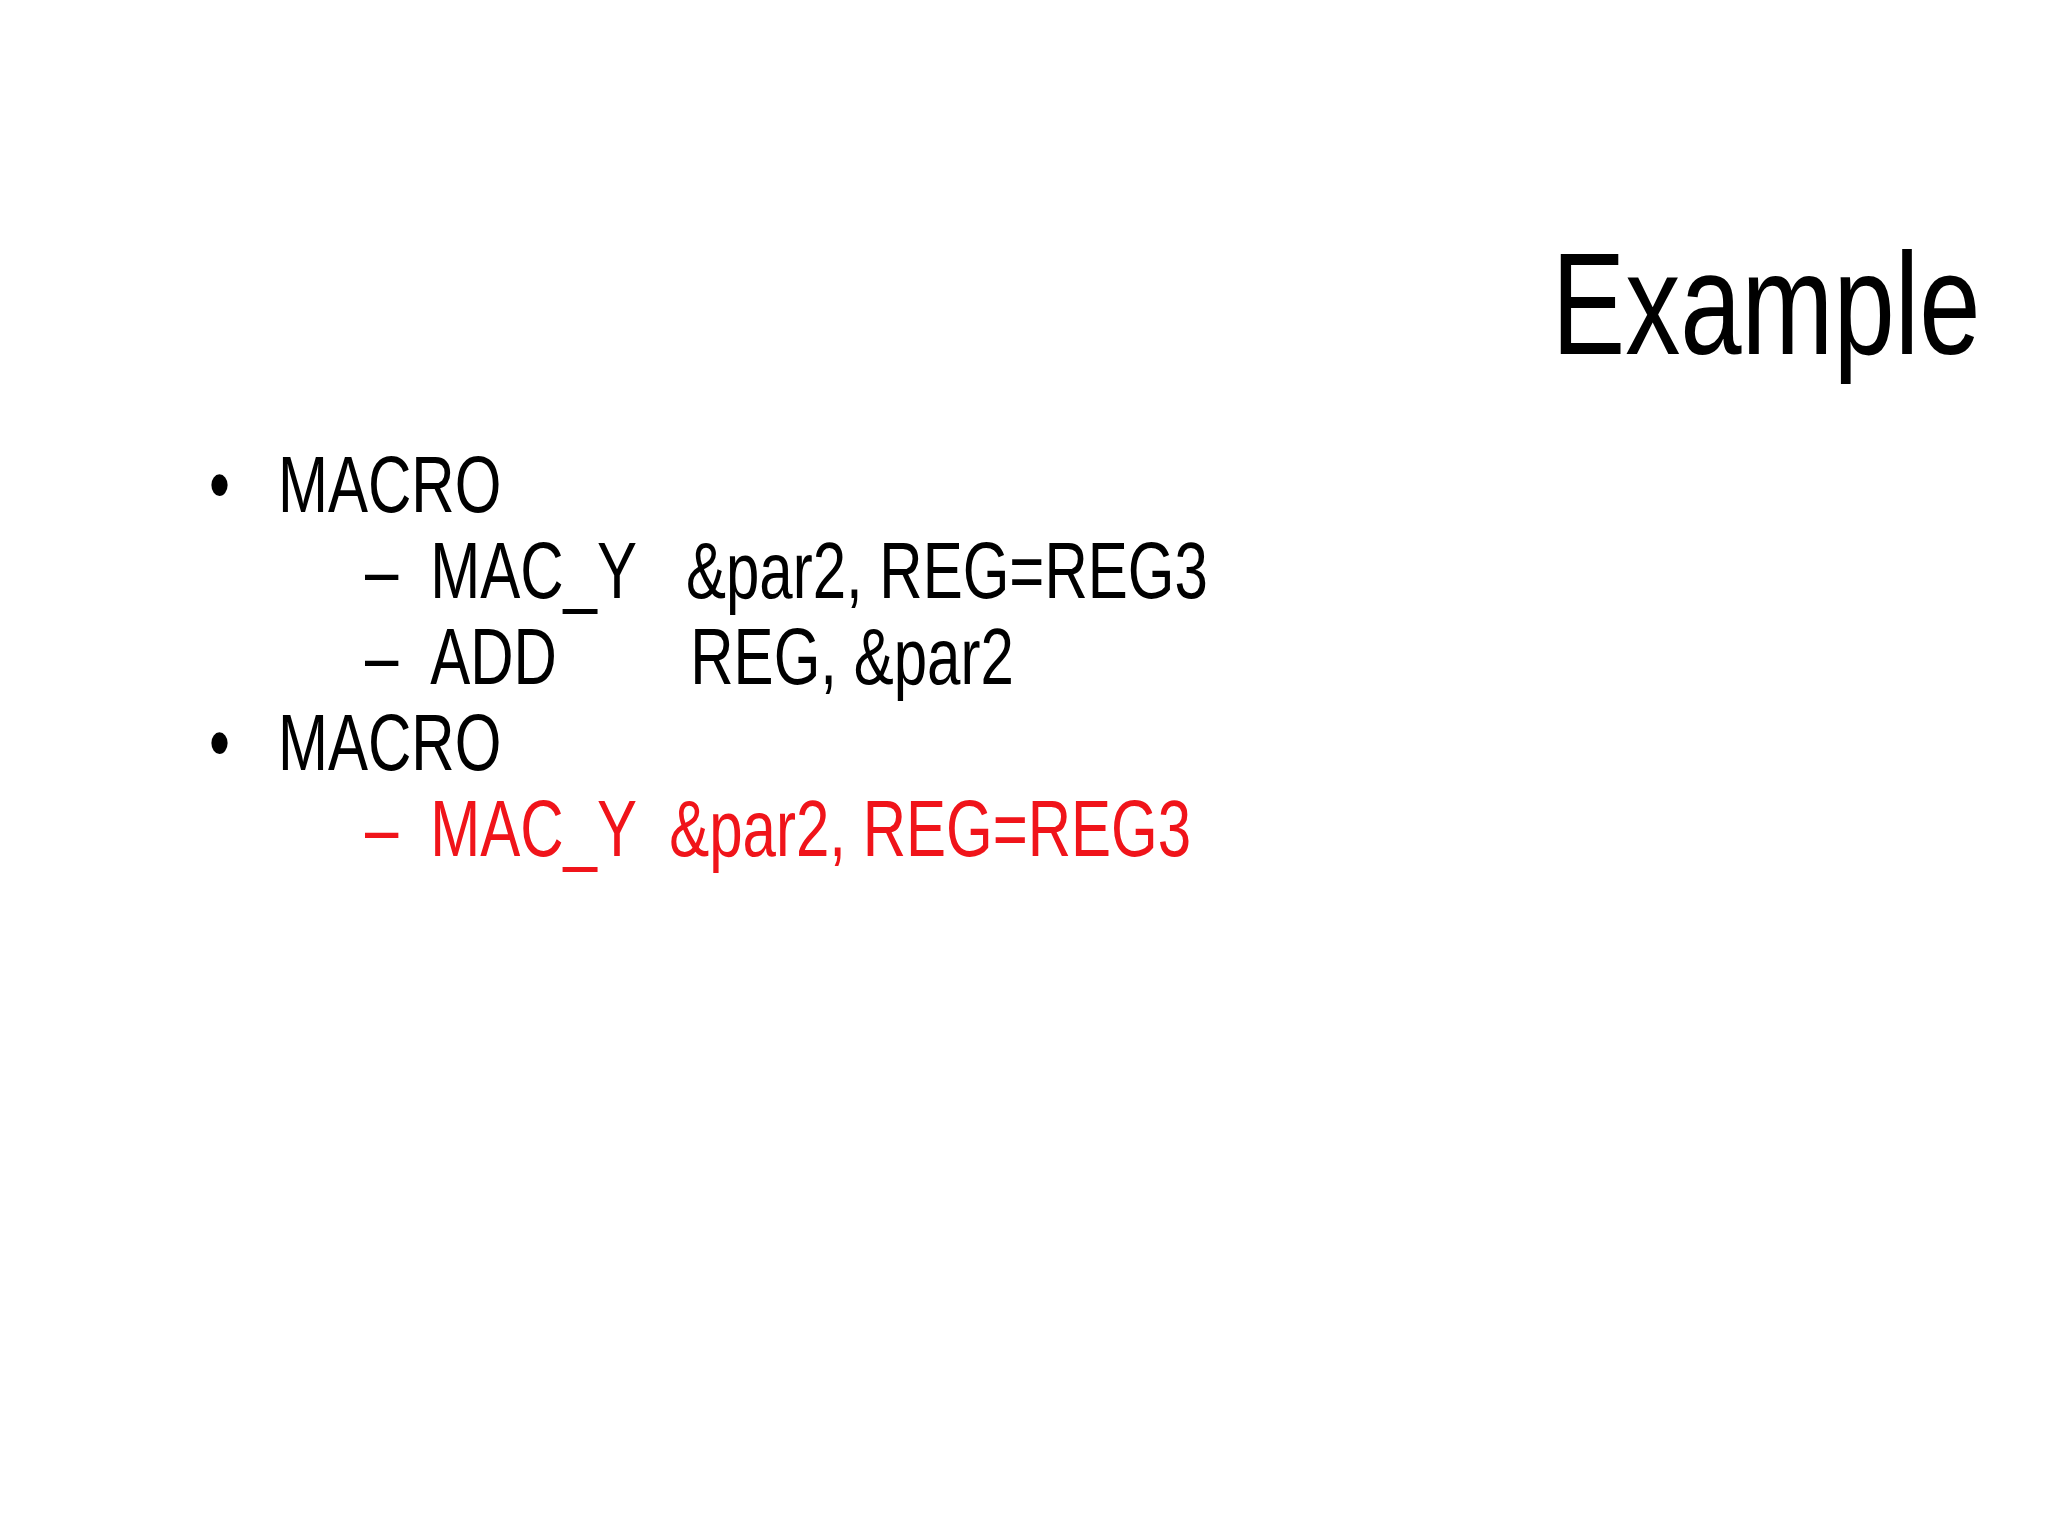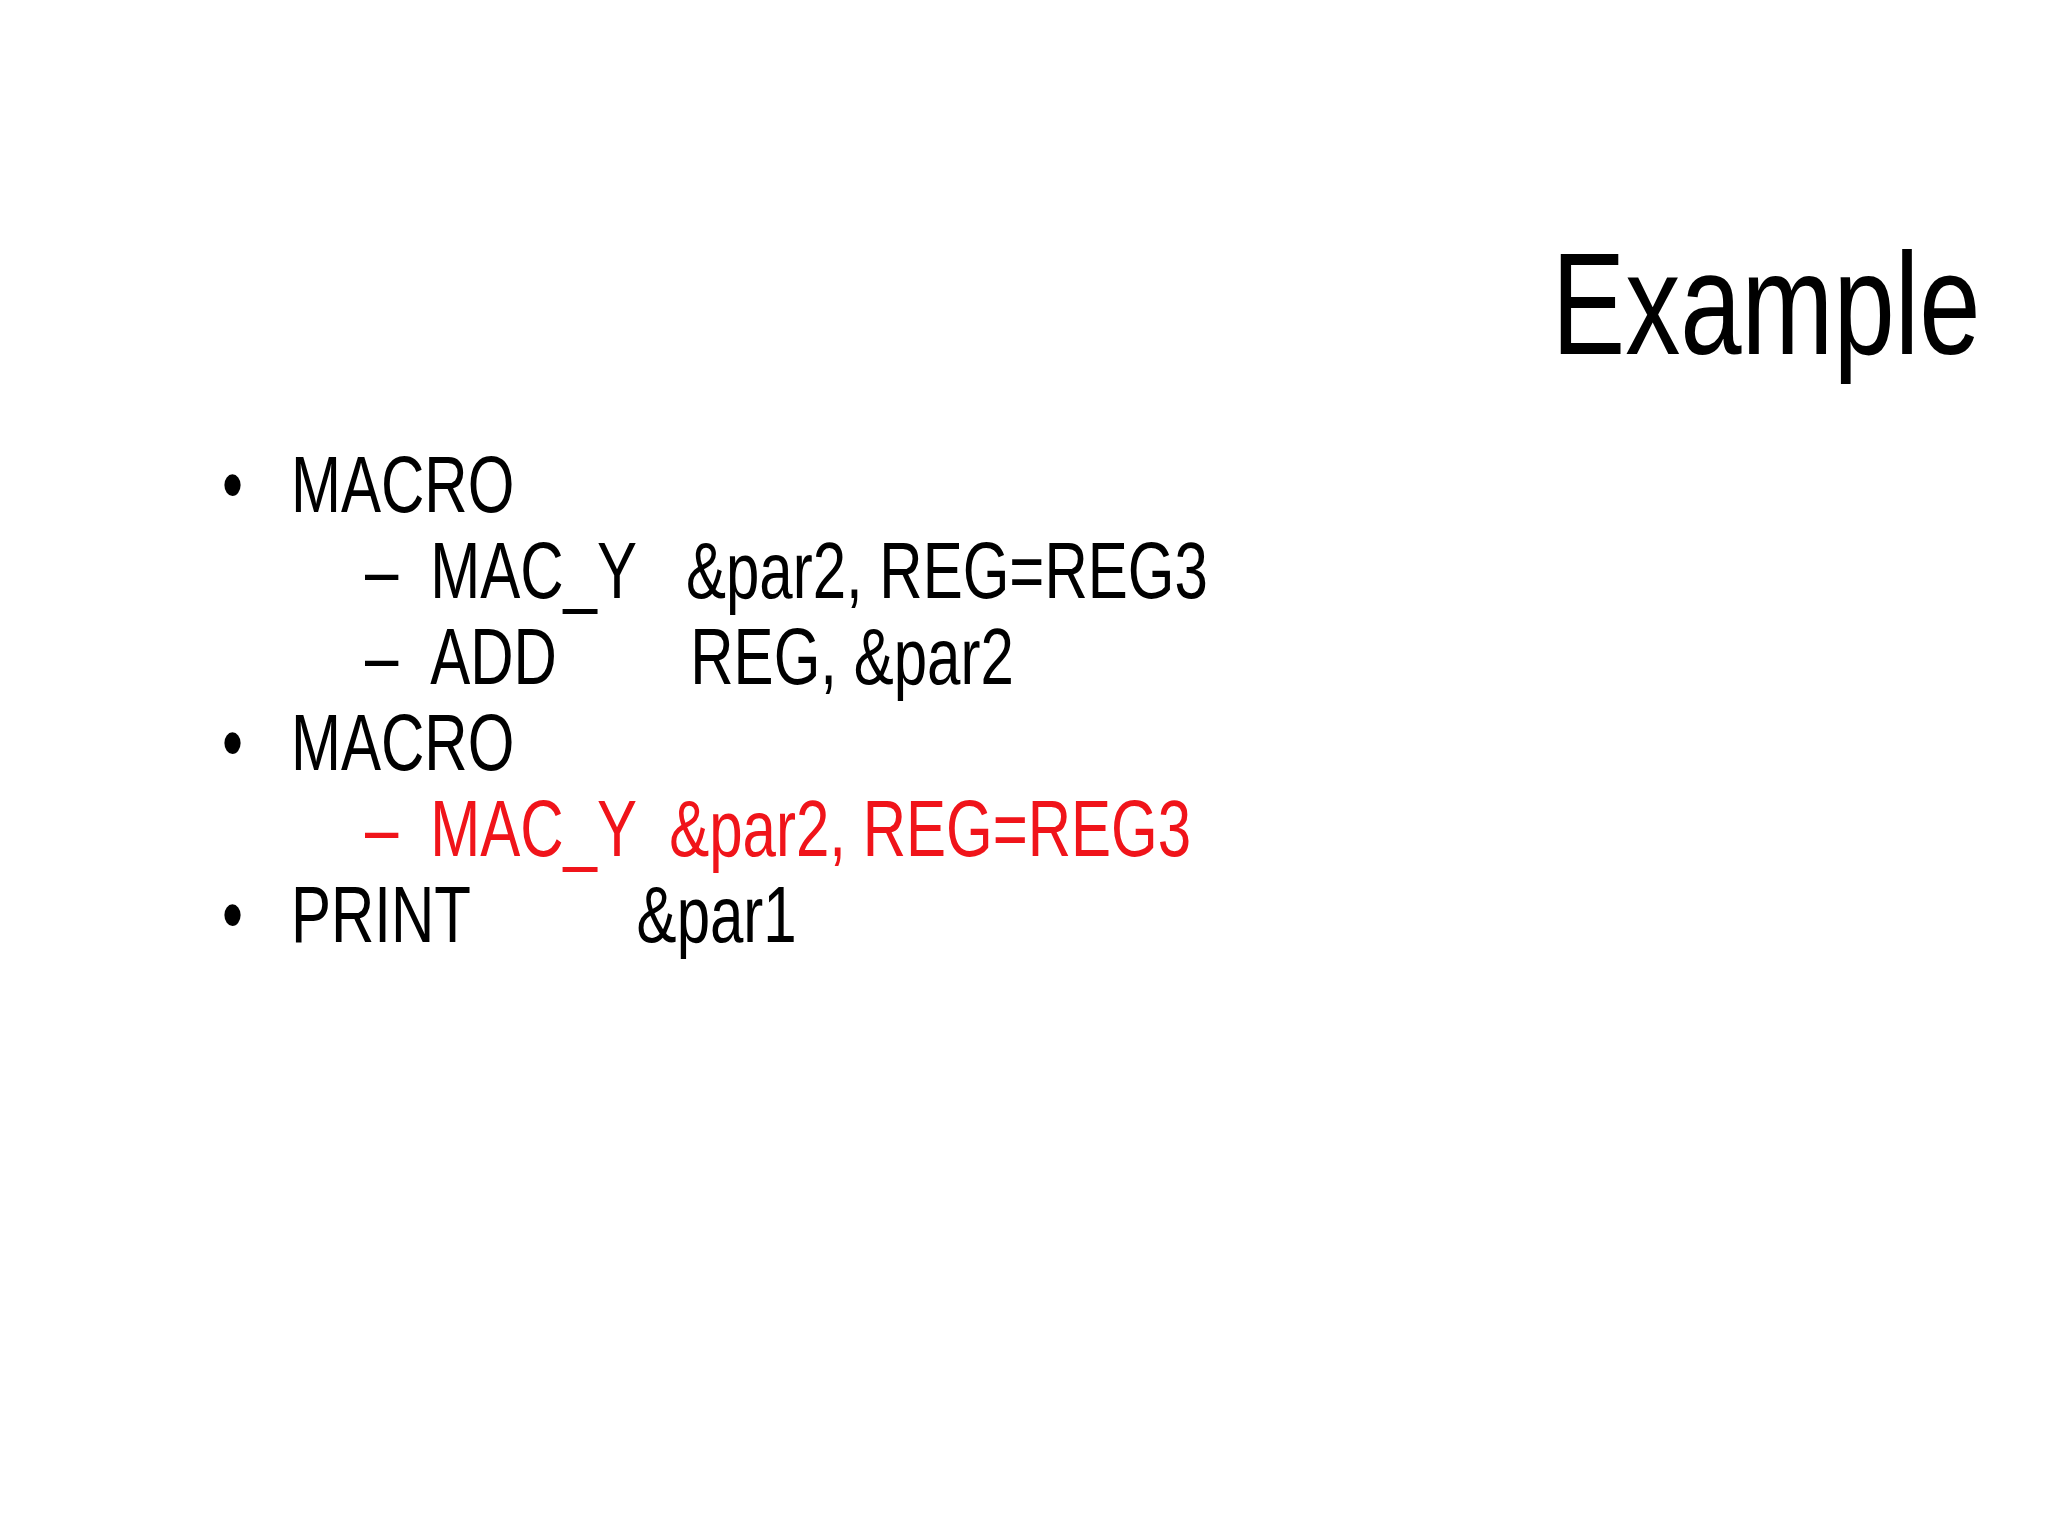--- a/index.html
+++ b/index.html
@@ -48,21 +48,21 @@
     height: 86px;
     line-height: 86px;
     white-space: pre;
   }
   .line .squeeze {
     display: inline-block;
     transform: scaleX(0.75);
     transform-origin: 0 50%;
     white-space: pre;
   }
-  .lvl1 { padding-left: 60px; margin-left: 29px; }
+  .lvl1 { padding-left: 76px; }
   .lvl2 { padding-left: 232px; }
   .marker {
     display: inline-block;
   }
   .lvl1 .marker { width: 92px; }
   .lvl2 .marker { width: 87px; }
   .txt { white-space: pre; }
   .highlight { color: var(--highlight, #f0141a); }
 </style>
 </head>
@@ -93,19 +93,16 @@
     <div class="line lvl1">
       <span class="squeeze"><span class="marker">•</span><span class="txt">MACRO</span></span>
     </div>
 
 
 
     <div class="line lvl2 highlight">
       <span class="squeeze"><span class="marker">–</span><span class="txt">MAC_Y  &amp;par2, REG=REG3</span></span>
     </div>
 
-    <div class="line lvl1">
-      <span class="squeeze"><span class="marker">•</span><span class="txt">PRINT          &amp;par1</span></span>
-    </div>
 
 
   </div>
 </div>
 
 </body></html>

